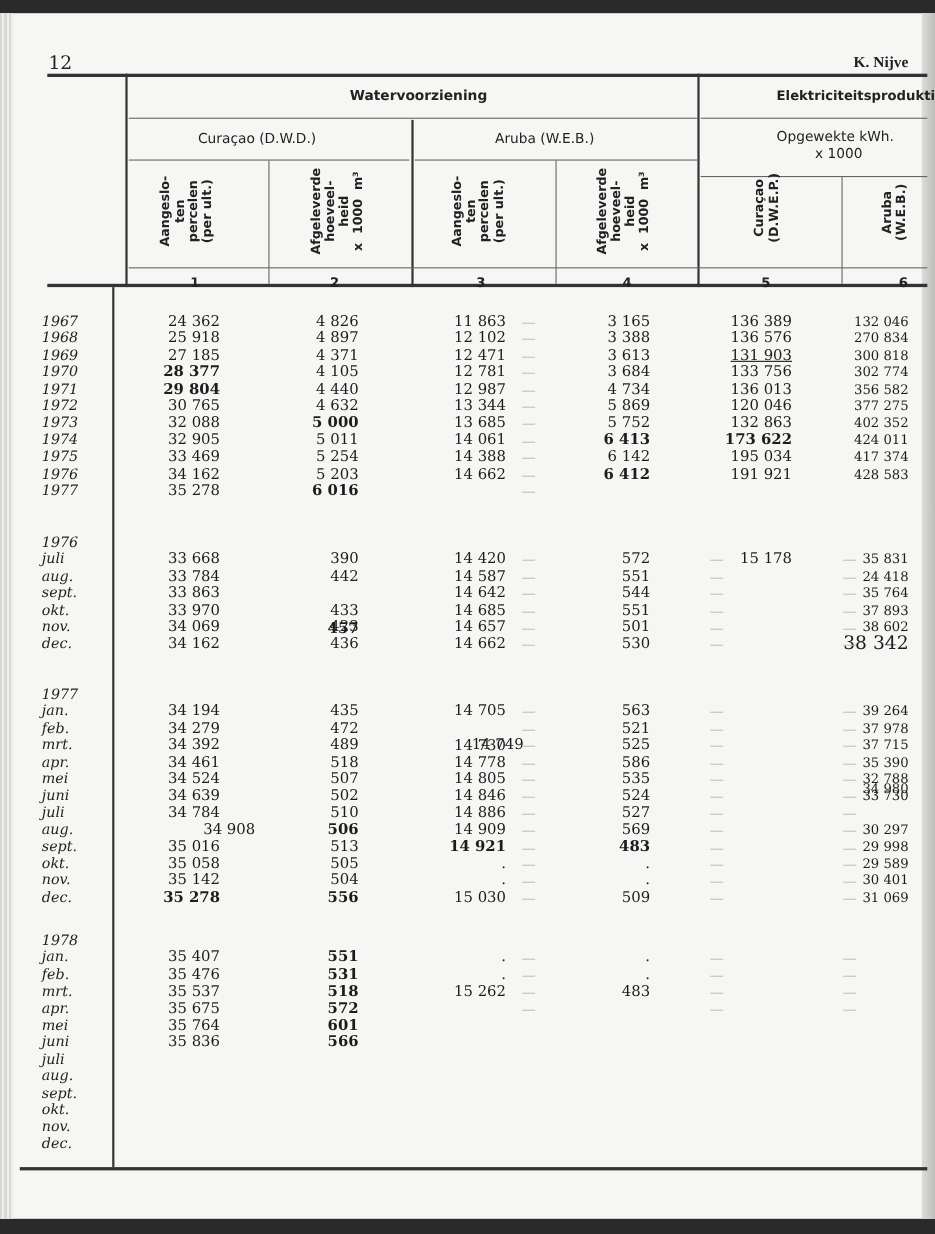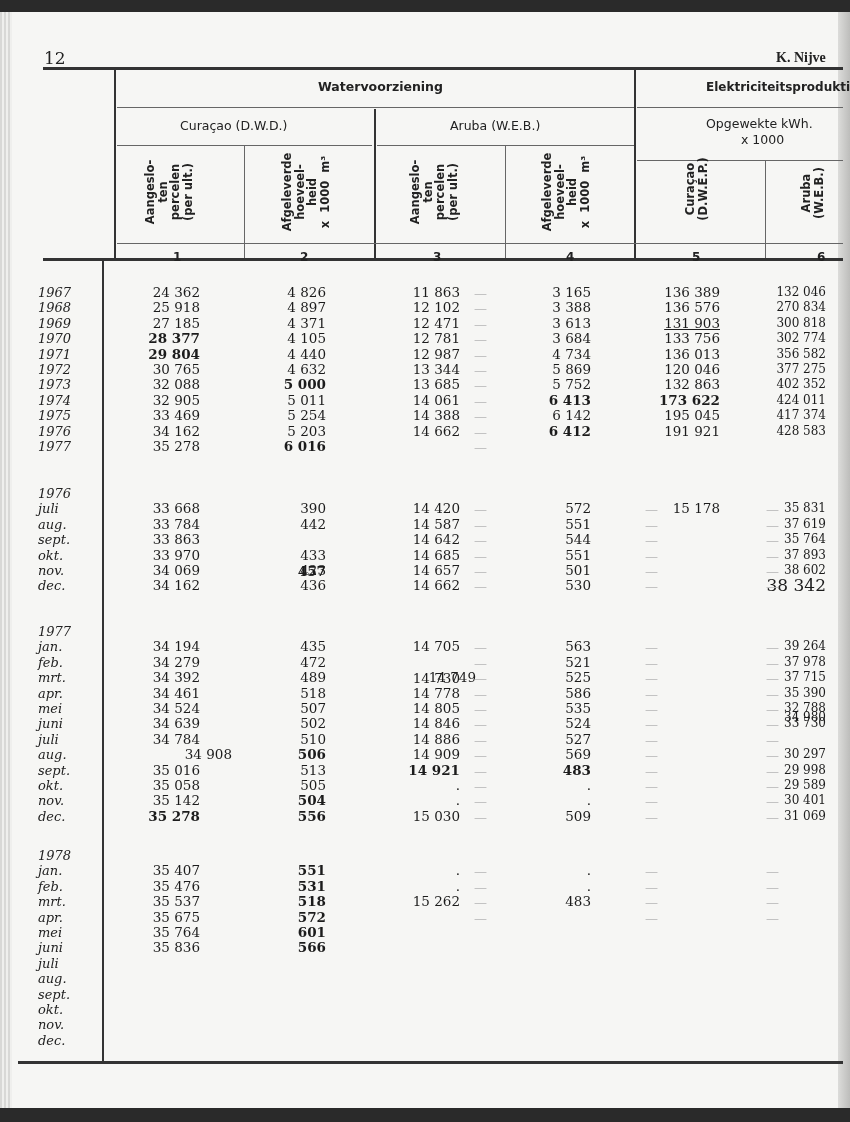--- a/index.html
+++ b/index.html
@@ -184,21 +184,21 @@
       <div class="cell" style="top: 380.8px; right: 390px;">14 061</div>
       <div class="cell" style="top: 380.8px; right: 259px; font-weight: bold;">6 413</div>
       <div class="cell" style="top: 380.8px; right: 130px; font-weight: bold;">173 622</div>
       <div class="cell" style="top: 380.8px; right: 24px; font-size: 12px;">424 011</div>
       <div class="dash" style="left: 474px; top: 381.8px;">—</div>
       <div class="rowlabel" style="top: 396.2px;">1975</div>
       <div class="cell" style="top: 396.2px; right: 650px;">33 469</div>
       <div class="cell" style="top: 396.2px; right: 524px;">5 254</div>
       <div class="cell" style="top: 396.2px; right: 390px;">14 388</div>
       <div class="cell" style="top: 396.2px; right: 259px;">6 142</div>
-      <div class="cell" style="top: 396.2px; right: 130px;">195 045</div>
+      <div class="cell" style="top: 396.2px; right: 130px;">195 034</div>
       <div class="cell" style="top: 396.2px; right: 24px; font-size: 12px;">417 374</div>
       <div class="dash" style="left: 474px; top: 397.2px;">—</div>
       <div class="rowlabel" style="top: 411.6px;">1976</div>
       <div class="cell" style="top: 411.6px; right: 650px;">34 162</div>
       <div class="cell" style="top: 411.6px; right: 524px;">5 203</div>
       <div class="cell" style="top: 411.6px; right: 390px;">14 662</div>
       <div class="cell" style="top: 411.6px; right: 259px; font-weight: bold;">6 412</div>
       <div class="cell" style="top: 411.6px; right: 130px;">191 921</div>
       <div class="cell" style="top: 411.6px; right: 24px; font-size: 12px;">428 583</div>
       <div class="dash" style="left: 474px; top: 412.6px;">—</div>
@@ -215,21 +215,21 @@
       <div class="cell" style="top: 489.4px; right: 130px;">15 178</div>
       <div class="cell" style="top: 489.4px; right: 24px; font-size: 12px;">35 831</div>
       <div class="dash" style="left: 474px; top: 490.4px;">—</div>
       <div class="dash" style="left: 645px; top: 490.4px;">—</div>
       <div class="dash" style="left: 766px; top: 490.4px;">—</div>
       <div class="rowlabel" style="top: 504.8px;">aug.</div>
       <div class="cell" style="top: 504.8px; right: 650px;">33 784</div>
       <div class="cell" style="top: 504.8px; right: 524px;">442</div>
       <div class="cell" style="top: 504.8px; right: 390px;">14 587</div>
       <div class="cell" style="top: 504.8px; right: 259px;">551</div>
-      <div class="cell" style="top: 504.8px; right: 24px; font-size: 12px;">37 619</div>
+      <div class="cell" style="top: 504.8px; right: 24px; font-size: 12px;">24 418</div>
       <div class="dash" style="left: 474px; top: 505.8px;">—</div>
       <div class="dash" style="left: 645px; top: 505.8px;">—</div>
       <div class="dash" style="left: 766px; top: 505.8px;">—</div>
       <div class="rowlabel" style="top: 520.2px;">sept.</div>
       <div class="cell" style="top: 520.2px; right: 650px;">33 863</div>
       <div class="cell" style="top: 520.2px; right: 524px; font-weight: bold; margin-top: 32px;">457</div>
       <div class="cell" style="top: 520.2px; right: 390px;">14 642</div>
       <div class="cell" style="top: 520.2px; right: 259px;">544</div>
       <div class="cell" style="top: 520.2px; right: 24px; font-size: 12px;">35 764</div>
       <div class="dash" style="left: 474px; top: 521.2px;">—</div>
@@ -348,21 +348,21 @@
       <div class="cell" style="top: 766px; right: 650px;">35 058</div>
       <div class="cell" style="top: 766px; right: 524px;">505</div>
       <div class="cell" style="top: 766px; right: 390px;">.</div>
       <div class="cell" style="top: 766px; right: 259px;">.</div>
       <div class="cell" style="top: 766px; right: 24px; font-size: 12px;">29 589</div>
       <div class="dash" style="left: 474px; top: 767px;">—</div>
       <div class="dash" style="left: 645px; top: 767px;">—</div>
       <div class="dash" style="left: 766px; top: 767px;">—</div>
       <div class="rowlabel" style="top: 781.4px;">nov.</div>
       <div class="cell" style="top: 781.4px; right: 650px;">35 142</div>
-      <div class="cell" style="top: 781.4px; right: 524px; font-weight: bold;">504</div>
+      <div class="cell" style="top: 781.4px; right: 524px;">504</div>
       <div class="cell" style="top: 781.4px; right: 390px;">.</div>
       <div class="cell" style="top: 781.4px; right: 259px;">.</div>
       <div class="cell" style="top: 781.4px; right: 24px; font-size: 12px;">30 401</div>
       <div class="dash" style="left: 474px; top: 782.4px;">—</div>
       <div class="dash" style="left: 645px; top: 782.4px;">—</div>
       <div class="dash" style="left: 766px; top: 782.4px;">—</div>
       <div class="rowlabel" style="top: 796.8px;">dec.</div>
       <div class="cell" style="top: 796.8px; right: 650px; font-weight: bold;">35 278</div>
       <div class="cell" style="top: 796.8px; right: 524px; font-weight: bold;">556</div>
       <div class="cell" style="top: 796.8px; right: 390px;">15 030</div>

